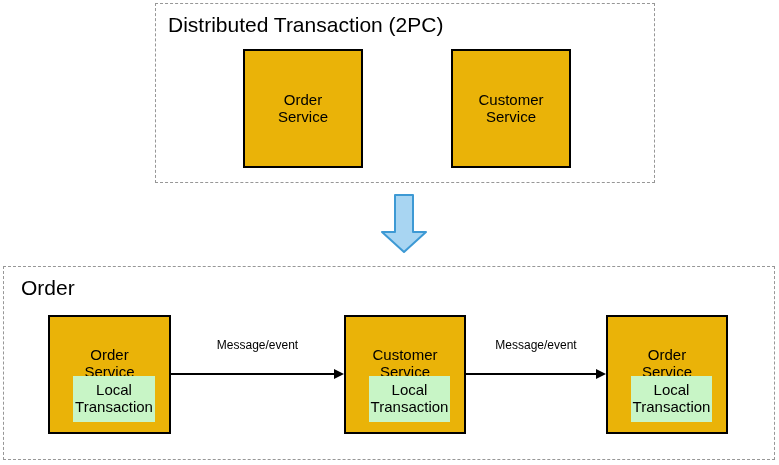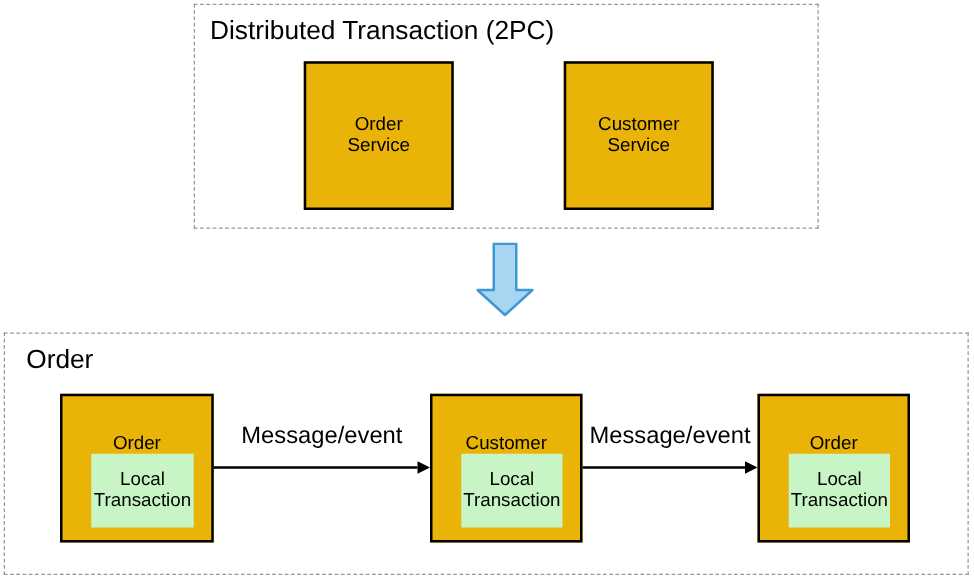--- a/index.html
+++ b/index.html
@@ -41,21 +41,21 @@
   .service-box .service-label {
     display: block;
     padding-top: 13px;
     white-space: pre-line;
   }
   .local-box {
     position: absolute;
     left: 23px;
     right: 14px;
     bottom: 10px;
-    height: 59px;
+    height: 46px;
     background: var(--local-transaction-fill, #c8f5c6);
     display: flex;
     align-items: center;
     justify-content: center;
     text-align: center;
     font-size: 15px;
     line-height: 1.12;
     white-space: pre-line;
   }
   .arrow-line {
@@ -66,21 +66,21 @@
   .arrow-head {
     position: absolute;
     width: 0;
     height: 0;
     border-top: 5px solid transparent;
     border-bottom: 5px solid transparent;
     border-left: 10px solid #000000;
   }
   .arrow-label {
     position: absolute;
-    font-size: 19px;
+    font-size: 12px;
     text-align: center;
     white-space: nowrap;
   }
   .down-arrow-svg {
     position: absolute;
     left: 381px;
     top: 194px;
     width: 46px;
     height: 60px;
   }

